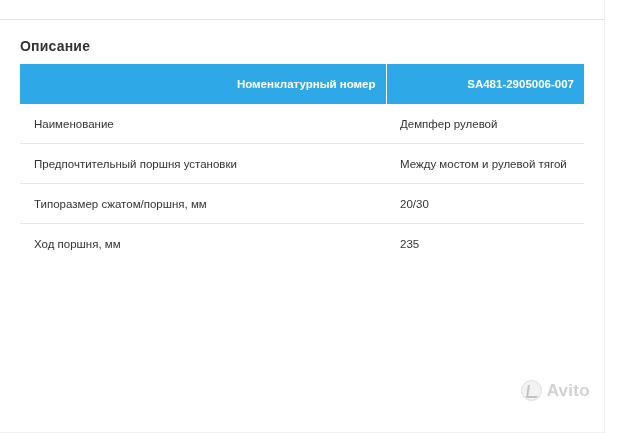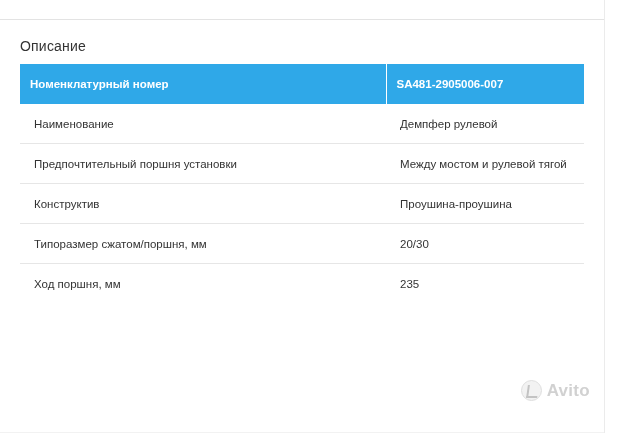--- a/index.html
+++ b/index.html
@@ -50,42 +50,42 @@
     height: 433px;
     background: #ffffff;
     border-left: 1px solid #ebebeb;
     box-sizing: border-box;
   }
   .section-title {
     position: absolute;
     left: 20px;
     top: 38px;
     font-size: 14px;
-    font-weight: normal;
+    font-weight: bold;
     color: #333333;
     letter-spacing: 0.2px;
   }
   .spec-table {
     position: absolute;
     left: 20px;
     top: 64px;
     width: 564px;
     border-collapse: collapse;
     table-layout: fixed;
     font-size: 11.5px;
   }
   .spec-table col.c1 { width: 366px; }
   .spec-table col.c2 { width: 198px; }
   .spec-table th {
     background: #2fa8e8;
     color: #ffffff;
     font-size: 11.5px;
     font-weight: bold;
     height: 40px;
-    text-align: left;
+    text-align: right;
     padding: 0 10px;
     border: none;
     vertical-align: middle;
   }
   .spec-table th.th-left {
     border-right: 1px solid #ffffff;
   }
   .spec-table td {
     height: 39px;
     padding: 0 14px;
@@ -175,24 +175,20 @@
     <tbody>
       <tr>
         <td class="label">Наименование</td>
         <td class="value">Демпфер рулевой</td>
       </tr>
       <tr>
         <td class="label">Предпочтительный поршня установки</td>
         <td class="value">Между мостом и рулевой тягой</td>
       </tr>
       <tr>
-        <td class="label">Конструктив</td>
-        <td class="value">Проушина-проушина</td>
-      </tr>
-      <tr>
         <td class="label">Типоразмер сжатом/поршня, мм</td>
         <td class="value">20/30</td>
       </tr>
       <tr>
         <td class="label">Ход поршня, мм</td>
         <td class="value">235</td>
       </tr>
     </tbody>
   </table>
 

